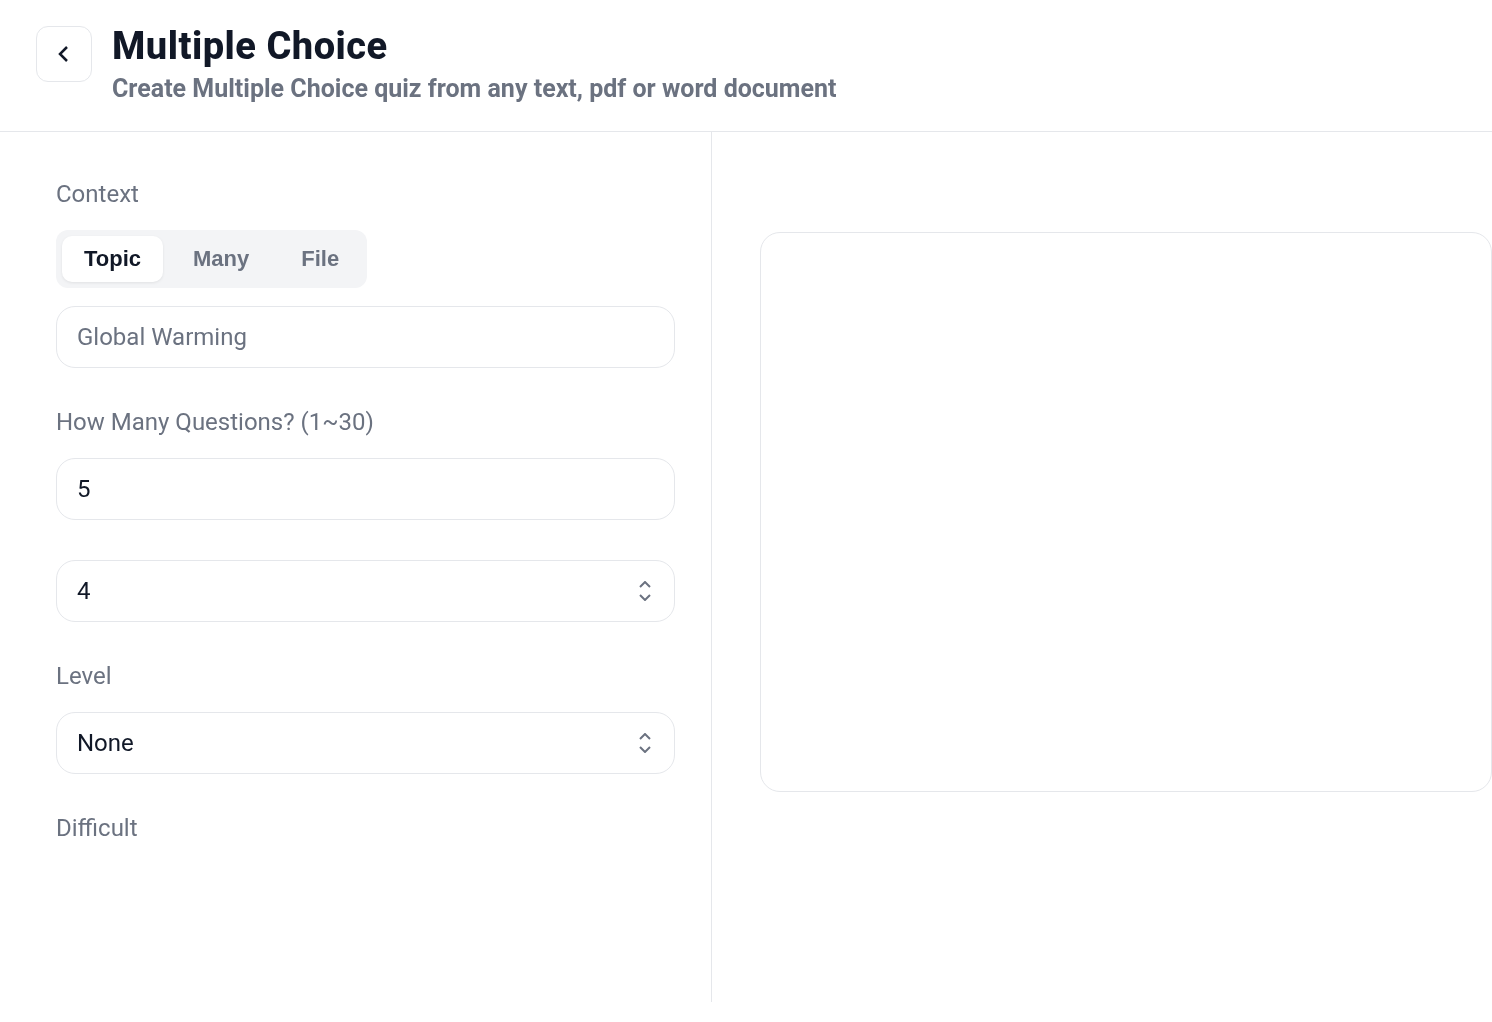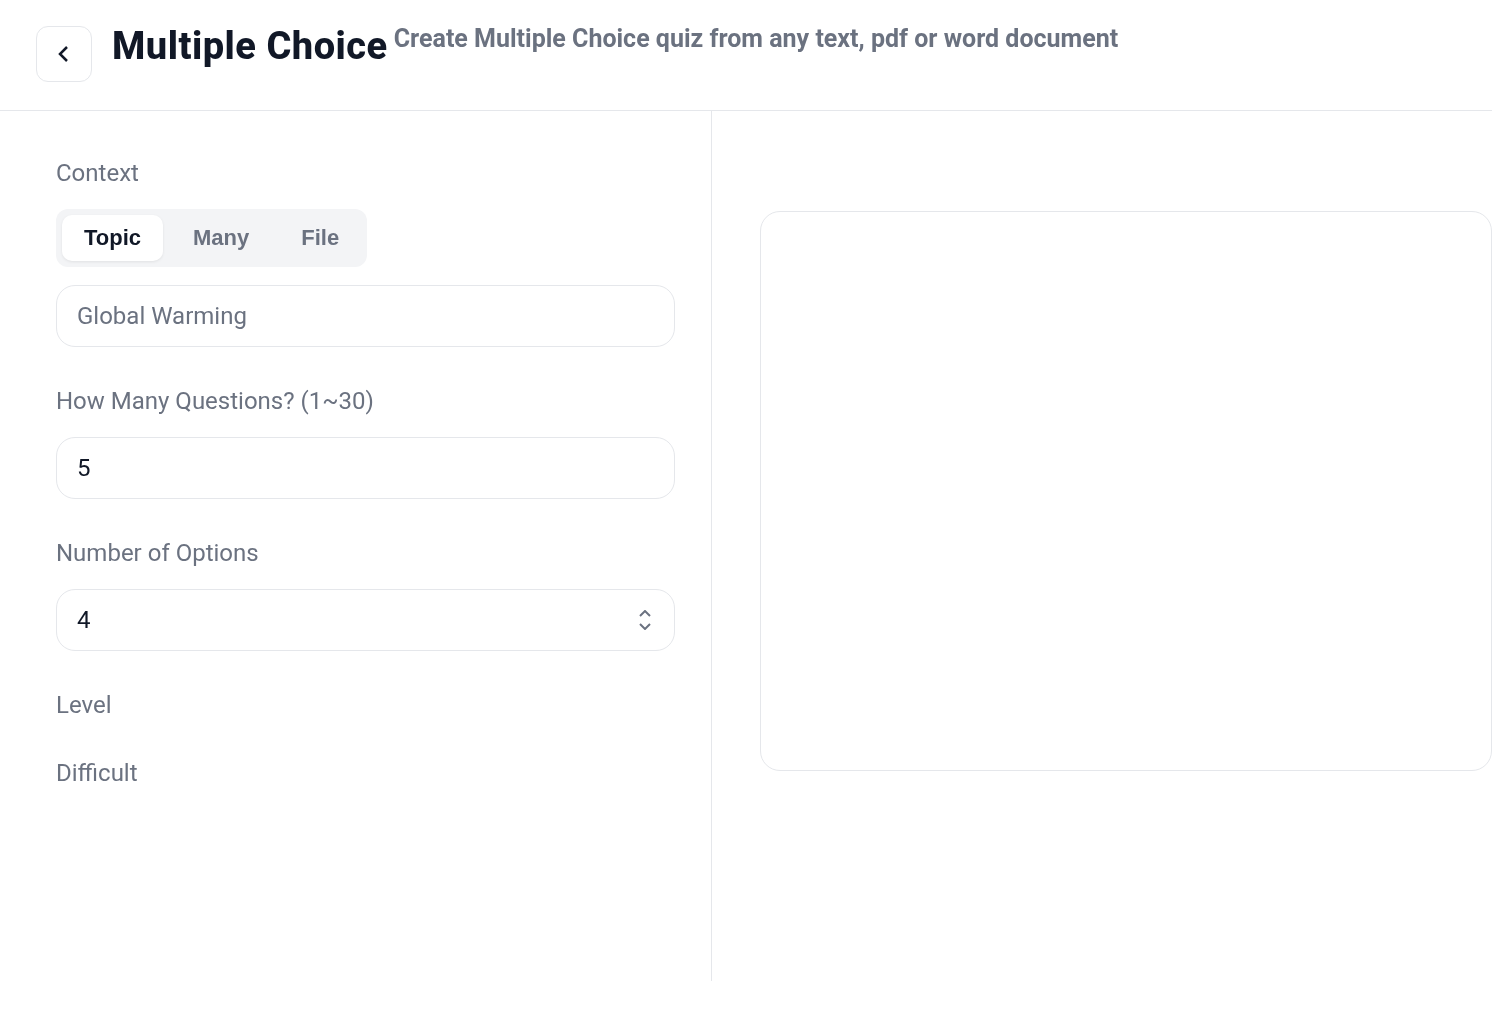--- a/index.html
+++ b/index.html
@@ -39,21 +39,21 @@
     }
     .back-btn svg {
       width: 24px;
       height: 24px;
       stroke: #111827;
       stroke-width: 2.5;
       fill: none;
     }
     .header-text {
       display: flex;
-      flex-direction: row;
+      flex-direction: column;
       gap: 6px;
     }
     .page-title {
       font-size: 38px;
       font-weight: 800;
       letter-spacing: 0.5px;
       color: #111827;
     }
     .page-subtitle {
       font-size: 25px;
@@ -189,36 +189,46 @@
         </div>
         <input type="text" class="text-input" placeholder="Global Warming" style="">
       </div>
 
       <div class="field-block">
         <label class="form-label">How Many Questions? (1~30)</label>
         <input type="text" class="text-input" value="5" style="">
       </div>
 
       <div class="field-block">
-        <label class="form-label">Number of Options</label>
         <div class="select-wrap">
           <span class="select-value">4</span>
           <span class="select-chevrons">
             <svg class="up" viewBox="0 0 14 8">
                 <polyline points="2 6 7 1 12 6"></polyline>
               </svg>
             <svg class="down" viewBox="0 0 14 8">
                 <polyline points="2 2 7 7 12 2"></polyline>
               </svg>
           </span>
         </div>
       </div>
 
       <div class="field-block">
         <label class="form-label">Level</label>
+        <div class="select-wrap">
+          <span class="select-value">None</span>
+          <span class="select-chevrons">
+            <svg class="up" viewBox="0 0 14 8">
+                <polyline points="2 6 7 1 12 6"></polyline>
+              </svg>
+            <svg class="down" viewBox="0 0 14 8">
+                <polyline points="2 2 7 7 12 2"></polyline>
+              </svg>
+          </span>
+        </div>
       </div>
 
       <div class="field-block" style="margin-bottom:3px;">
         <label class="form-label tight" style="margin-bottom:0;">Difficult</label>
       </div>
 
     </div>
 
     <div class="right-col">
       <div class="preview-card"></div>

